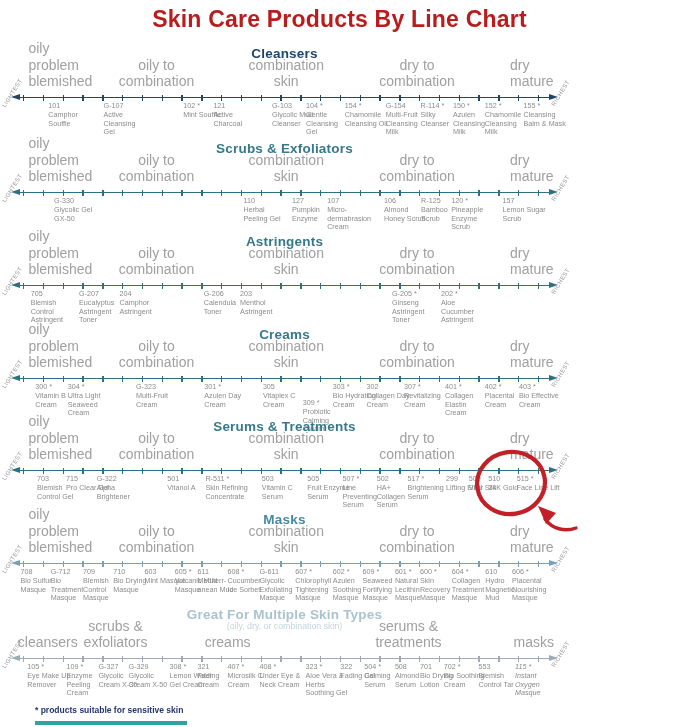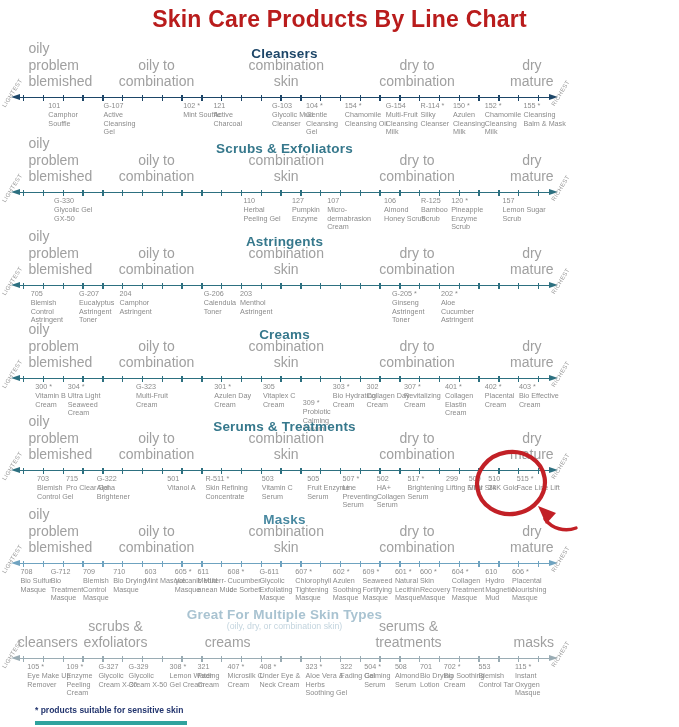--- a/index.html
+++ b/index.html
@@ -13,21 +13,21 @@
   }
   .section { position:absolute; left:0; width:569px; height:95px; }
   .sec-header { position:absolute; top:0; left:0; width:100%; text-align:center;
     font-weight:bold; font-size:13.5px; letter-spacing:0.2px; }
   .sec-sub { position:absolute; top:14px; left:0; width:100%; text-align:center;
     font-size:8.8px; }
   .cats { position:absolute; top:8px; left:0; right:0; height:36px; }
   .cat { position:absolute; bottom:0; font-size:14px; line-height:1.18;
     color:#a0a0a0; white-space:pre-line; }
   .cat.center { transform:translateX(-50%); text-align:center; }
-  .cat.right { text-align:center; }
+  .cat.right { text-align:left; }
   .axis { position:absolute; top:47px; left:2.2%; right:2.2%; height:9px; }
   .axis::before { content:""; position:absolute; left:-2px; top:1px;
     border-top:3.5px solid transparent; border-bottom:3.5px solid transparent;
     border-right:9px solid var(--c); }
   .axis::after { content:""; position:absolute; right:-2px; top:1px;
     border-top:3.5px solid transparent; border-bottom:3.5px solid transparent;
     border-left:9px solid var(--c); }
   .axis-line { position:absolute; top:3.7px; left:4px; right:4px; height:1.7px;
     background:var(--c); }
   .axis-ticks { position:absolute; top:2px; left:10px; right:10px; height:5.5px;
@@ -199,21 +199,21 @@
         </div>
         <div class="endlab l">LIGHTEST</div>
         <div class="endlab r">RICHEST</div>
         <div class="prods">
           <div class="prod" style="left: 6.2%;">300 *
 Vitamin B Cream</div>
           <div class="prod" style="left: 11.9%;">304 *
 Ultra Light Seaweed Cream</div>
           <div class="prod" style="left: 23.9%;">G-323
 Multi-Fruit Cream</div>
-          <div class="prod" style="left: 35.9%; margin-left: 10px;">301 *
+          <div class="prod" style="left: 35.9%;">301 *
 Azulen Day Cream</div>
           <div class="prod" style="left: 46.2%;">305
 Vitaplex C Cream</div>
           <div class="prod" style="left: 53.2%; margin-top: 16px;">309 *
 Probiotic Calming Cream</div>
           <div class="prod" style="left: 58.5%;">303 *
 Bio Hydrating Cream</div>
           <div class="prod" style="left: 64.4%;">302
 Collagen Day Cream</div>
           <div class="prod" style="left: 71%;">307 *
@@ -378,21 +378,21 @@
           <div class="prod" style="left: 64%;">504 *
 Calming Serum</div>
           <div class="prod" style="left: 69.4%;">508
 Almond Serum</div>
           <div class="prod" style="left: 73.8%;">701
 Bio Drying Lotion</div>
           <div class="prod" style="left: 78%;">702 *
 Bio Soothing Cream</div>
           <div class="prod" style="left: 84.1%;">553
 Blemish Control Tar</div>
-          <div class="prod" style="left: 90.5%;">115 *
+          <div class="prod" style="left: 90.5%; font-style: italic;">115 *
 Instant Oxygen Masque</div>
         </div>
       </div>
     </div>
 
   <svg id="annotation" width="679" height="727" viewBox="0 0 679 727">
     <ellipse cx="511" cy="483" rx="34" ry="31" fill="none" stroke="#c22026" stroke-width="4.2" transform="rotate(-9 511 483)"></ellipse>
     <path d="M576 528 C 565 532 552 529 545 519" fill="none" stroke="#c22026" stroke-width="3.4" stroke-linecap="round"></path>
     <path d="M538 506 L556 513 L546 524 Z" fill="#c22026"></path>
   </svg>

